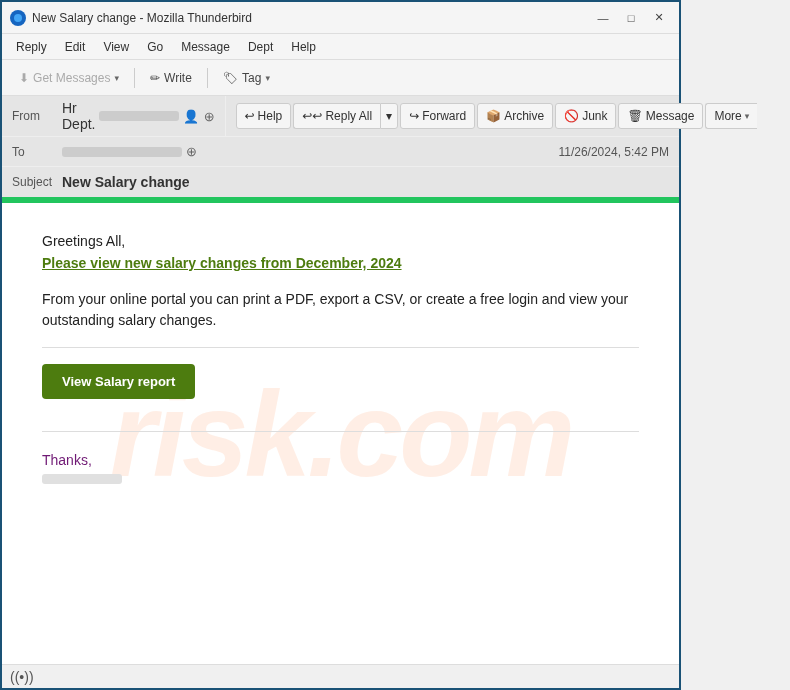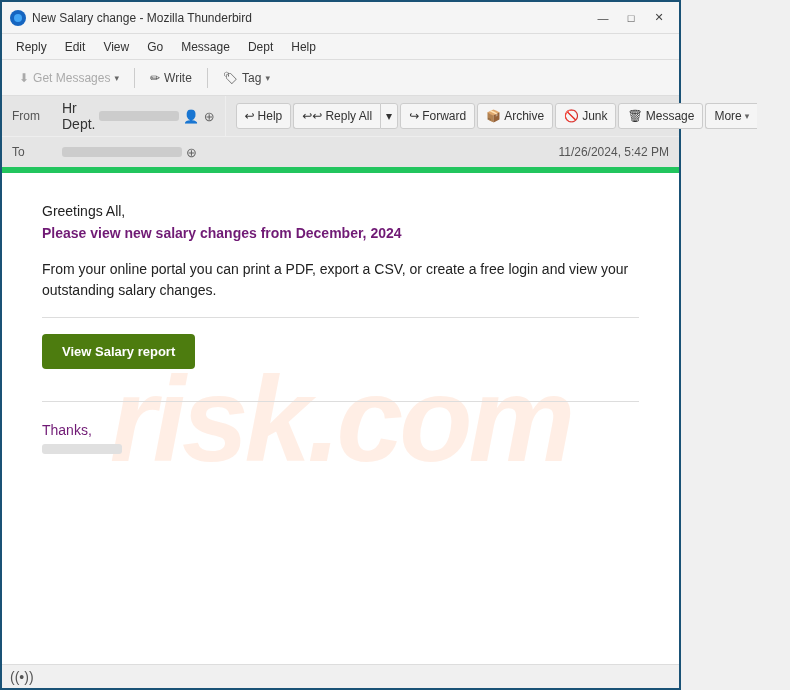--- a/index.html
+++ b/index.html
@@ -260,23 +260,24 @@
     }
 
     .email-greeting {
       font-size: 14px;
       color: #222;
       margin-bottom: 6px;
     }
 
     .email-main-text {
       font-size: 14px;
-      color: #701a75;
+      color: #4d7c0f;
       font-weight: bold;
       margin-bottom: 18px;
+      text-decoration: underline;
     }
 
     .email-body-text {
       font-size: 14px;
       color: #222;
       margin-bottom: 12px;
       line-height: 1.5;
     }
 
     .email-divider {
@@ -447,20 +448,24 @@
 
     <div class="email-header-row">
       <span class="field-label">To</span>
       <span class="blurred-text" style="width:120px;"></span>
       <div class="field-icons">
         <span class="field-icon-btn">⊕</span>
       </div>
       <span class="timestamp">11/26/2024, 5:42 PM</span>
     </div>
 
+    <div class="email-header-row">
+      <span class="field-label">Subject</span>
+      <span class="field-value bold">New Salary change</span>
+    </div>
 
   </div>
 
   <div class="email-body">
     <div class="watermark">risk.com</div>
     <div class="email-content">
       <p class="email-greeting">Greetings All,</p>
       <p class="email-main-text">Please view new salary changes from December, 2024</p>
       <p class="email-body-text">From your online portal you can print a PDF, export a CSV, or create a free login and view your outstanding salary changes.</p>
       <hr class="email-divider">

